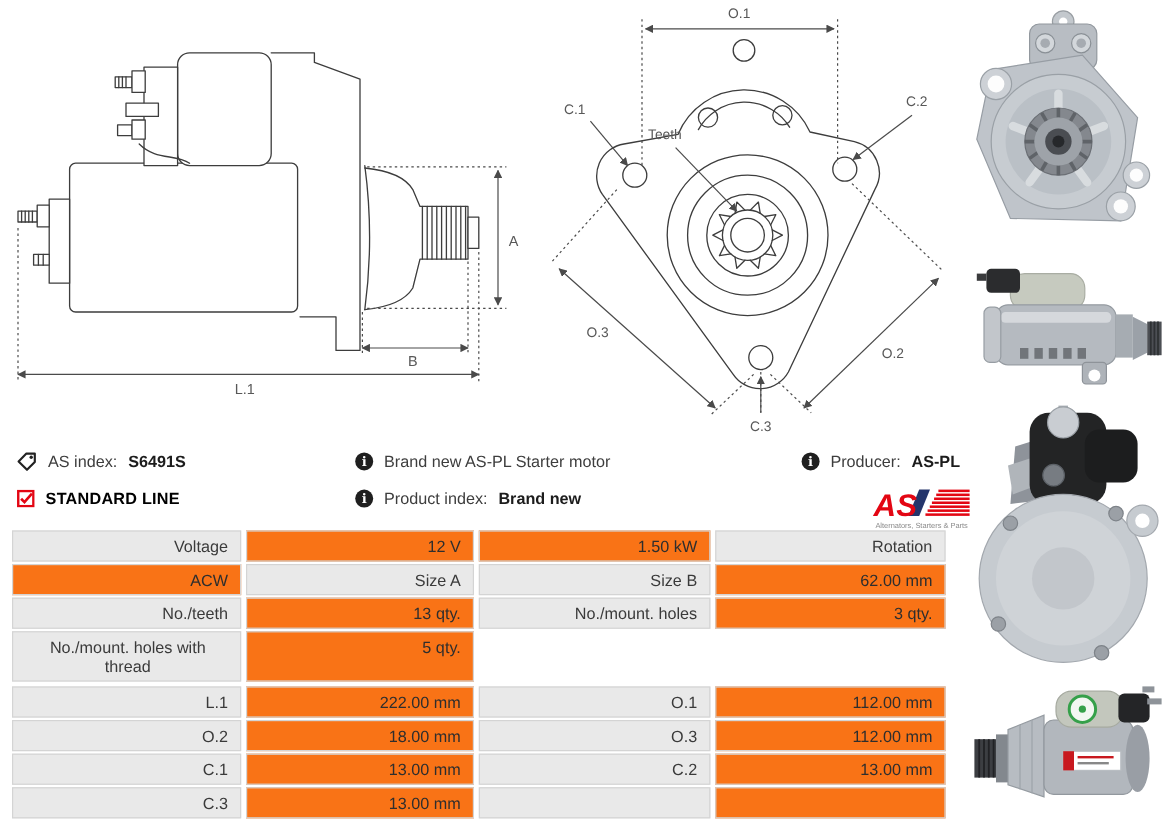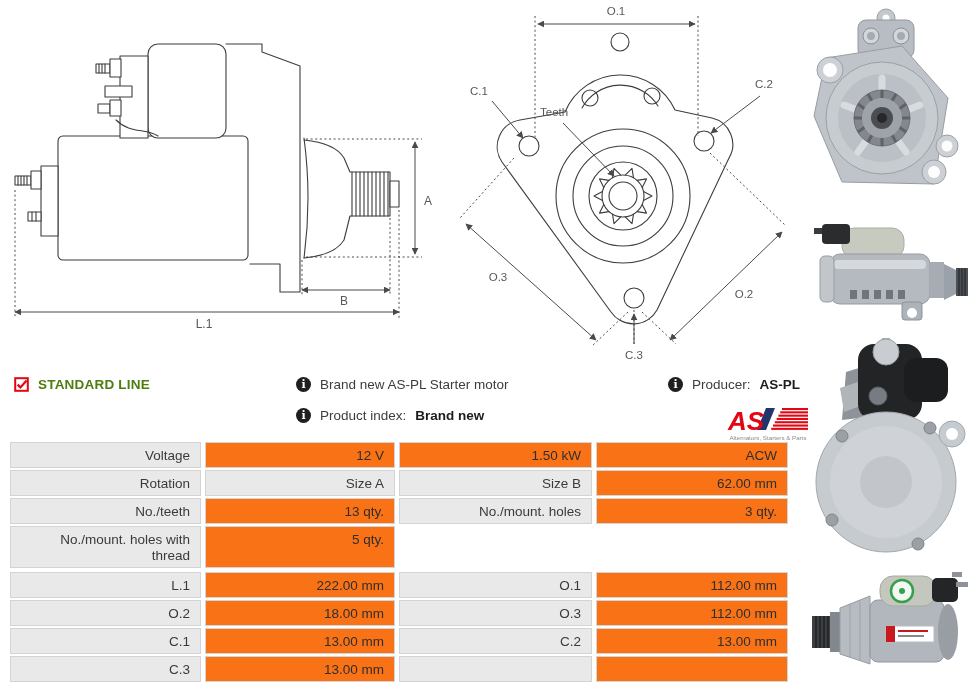--- a/index.html
+++ b/index.html
@@ -4,28 +4,28 @@
 <style>
   html,body{margin:0;padding:0;background:#ffffff;}
   #canvas{
     position:relative;width:976px;height:692px;background:#fff;overflow:hidden;
     font-family:"Liberation Sans", sans-serif;color:#333;
   }
   .abs{position:absolute;}
   
   .info-line{display:flex;align-items:center;gap:9px;font-size:13.5px;color:#3d3d3d;height:20px;margin-bottom:11px;white-space:nowrap;}
   .info-line b{color:#1c1c1c;}
-  .badge-red{color:#4d7c0f;font-weight:bold;letter-spacing:.2px;}
+  .badge-red{color:#000000;font-weight:bold;letter-spacing:.2px;}
   .i-icon{display:inline-flex;align-items:center;justify-content:center;width:15px;height:15px;border-radius:50%;
           background:#1f1f1f;color:#fff;font-size:11px;font-weight:bold;font-family:"DejaVu Serif",serif;flex:0 0 15px;}
   
   .spec-grid{display:grid;grid-template-columns:191px 190px 193px 192px;column-gap:4px;row-gap:2px;width:782px;}
   .spec-grid + .spec-grid{margin-top:4px;}
   .cell{box-sizing:border-box;min-height:26px;display:flex;align-items:flex-start;justify-content:flex-end;
-        padding:5px 10px 3px 12px;font-size:13.5px;line-height:16px;text-align:right;border:1px solid #d4d4d4;}
+        padding:5px 10px 3px 12px;font-size:13.5px;line-height:16px;text-align:center;border:1px solid #d4d4d4;}
   .cell.lbl{background:#e9e9e9;color:#3a3a3a;}
   .cell.val{background:#f97316;color:#2e2e2e;}
   
   .draw text{fill:#585858;font-family:"Liberation Sans",sans-serif;}
   .ln{stroke:#3d3d3d;stroke-width:1.1;fill:none;stroke-linejoin:round;stroke-linecap:round;}
   .lnf{stroke:#3d3d3d;stroke-width:1.1;fill:#ffffff;stroke-linejoin:round;}
   .dim{stroke:#4a4a4a;stroke-width:1;fill:none;}
   .dot{stroke:#4a4a4a;stroke-width:1;fill:none;stroke-dasharray:2 2.6;}
 </style>
 </head>
@@ -238,20 +238,28 @@
       <rect x="150" y="16" width="12" height="5" fill="#8e9399"></rect>
     <ellipse cx="142" cy="66" rx="10" ry="28" fill="#999ea5"></ellipse>
     <rect x="80" y="60" width="48" height="16" fill="#ffffff" stroke="#b8bdc2"></rect>
     <rect x="80" y="60" width="9" height="16" fill="#c8191f"></rect>
     <rect x="92" y="64" width="30" height="2" fill="#c8191f"></rect>
     <rect x="92" y="69" width="26" height="2" fill="#888888"></rect>
   </svg>
 
   <div class="abs" style="left:14px;top:374px;width:270px;">
     <div class="info-line">
+      <svg width="17" height="17" viewBox="0 0 17 17">
+        <polygon points="1.5,8.5 8,2 15,2 15,9 8.5,15.5" fill="none" stroke="#222" stroke-width="1.8" stroke-linejoin="round"></polygon>
+        <circle cx="12" cy="5" r="1.4" fill="#222"></circle>
+      </svg>
+      <span>AS index:</span>
+      <b>S6491S</b>
+    </div>
+    <div class="info-line">
       <svg width="15" height="15" viewBox="0 0 15 15">
         <rect x="1.2" y="1.2" width="12.6" height="12.6" fill="none" stroke="#e30613" stroke-width="2"></rect>
         <path d="M3.6,7.6 L6.4,10.4 L12.6,3.4" fill="none" stroke="#e30613" stroke-width="2.2"></path>
       </svg>
       <span class="badge-red">STANDARD LINE</span>
     </div>
   </div>
 
   <div class="abs" style="left:296px;top:374px;width:340px;">
     <div class="info-line">
@@ -286,22 +294,22 @@
       <text x="44" y="35" font-size="6.2" fill="#8a8a8a" text-anchor="middle" font-family="Liberation Sans, sans-serif">Alternators, Starters &amp; Parts</text>
     </svg>
   </div>
 
   <div class="abs" style="left:10px;top:442px;">
     <div class="spec-grid">
       <div class="cell lbl">Voltage</div>
       <div class="cell val">12 V</div>
       <div class="cell val">1.50 kW</div>
 
+      <div class="cell lbl">Rotation</div>
       <div class="cell val">ACW</div>
-      <div class="cell lbl">Rotation</div>
       <div class="cell lbl">Size A</div>
 
       <div class="cell lbl">Size B</div>
       <div class="cell val">62.00 mm</div>
       <div class="cell lbl">No./teeth</div>
       <div class="cell val">13 qty.</div>
 
       <div class="cell lbl">No./mount. holes</div>
       <div class="cell val">3 qty.</div>
       <div class="cell lbl">No./mount. holes with thread</div>

